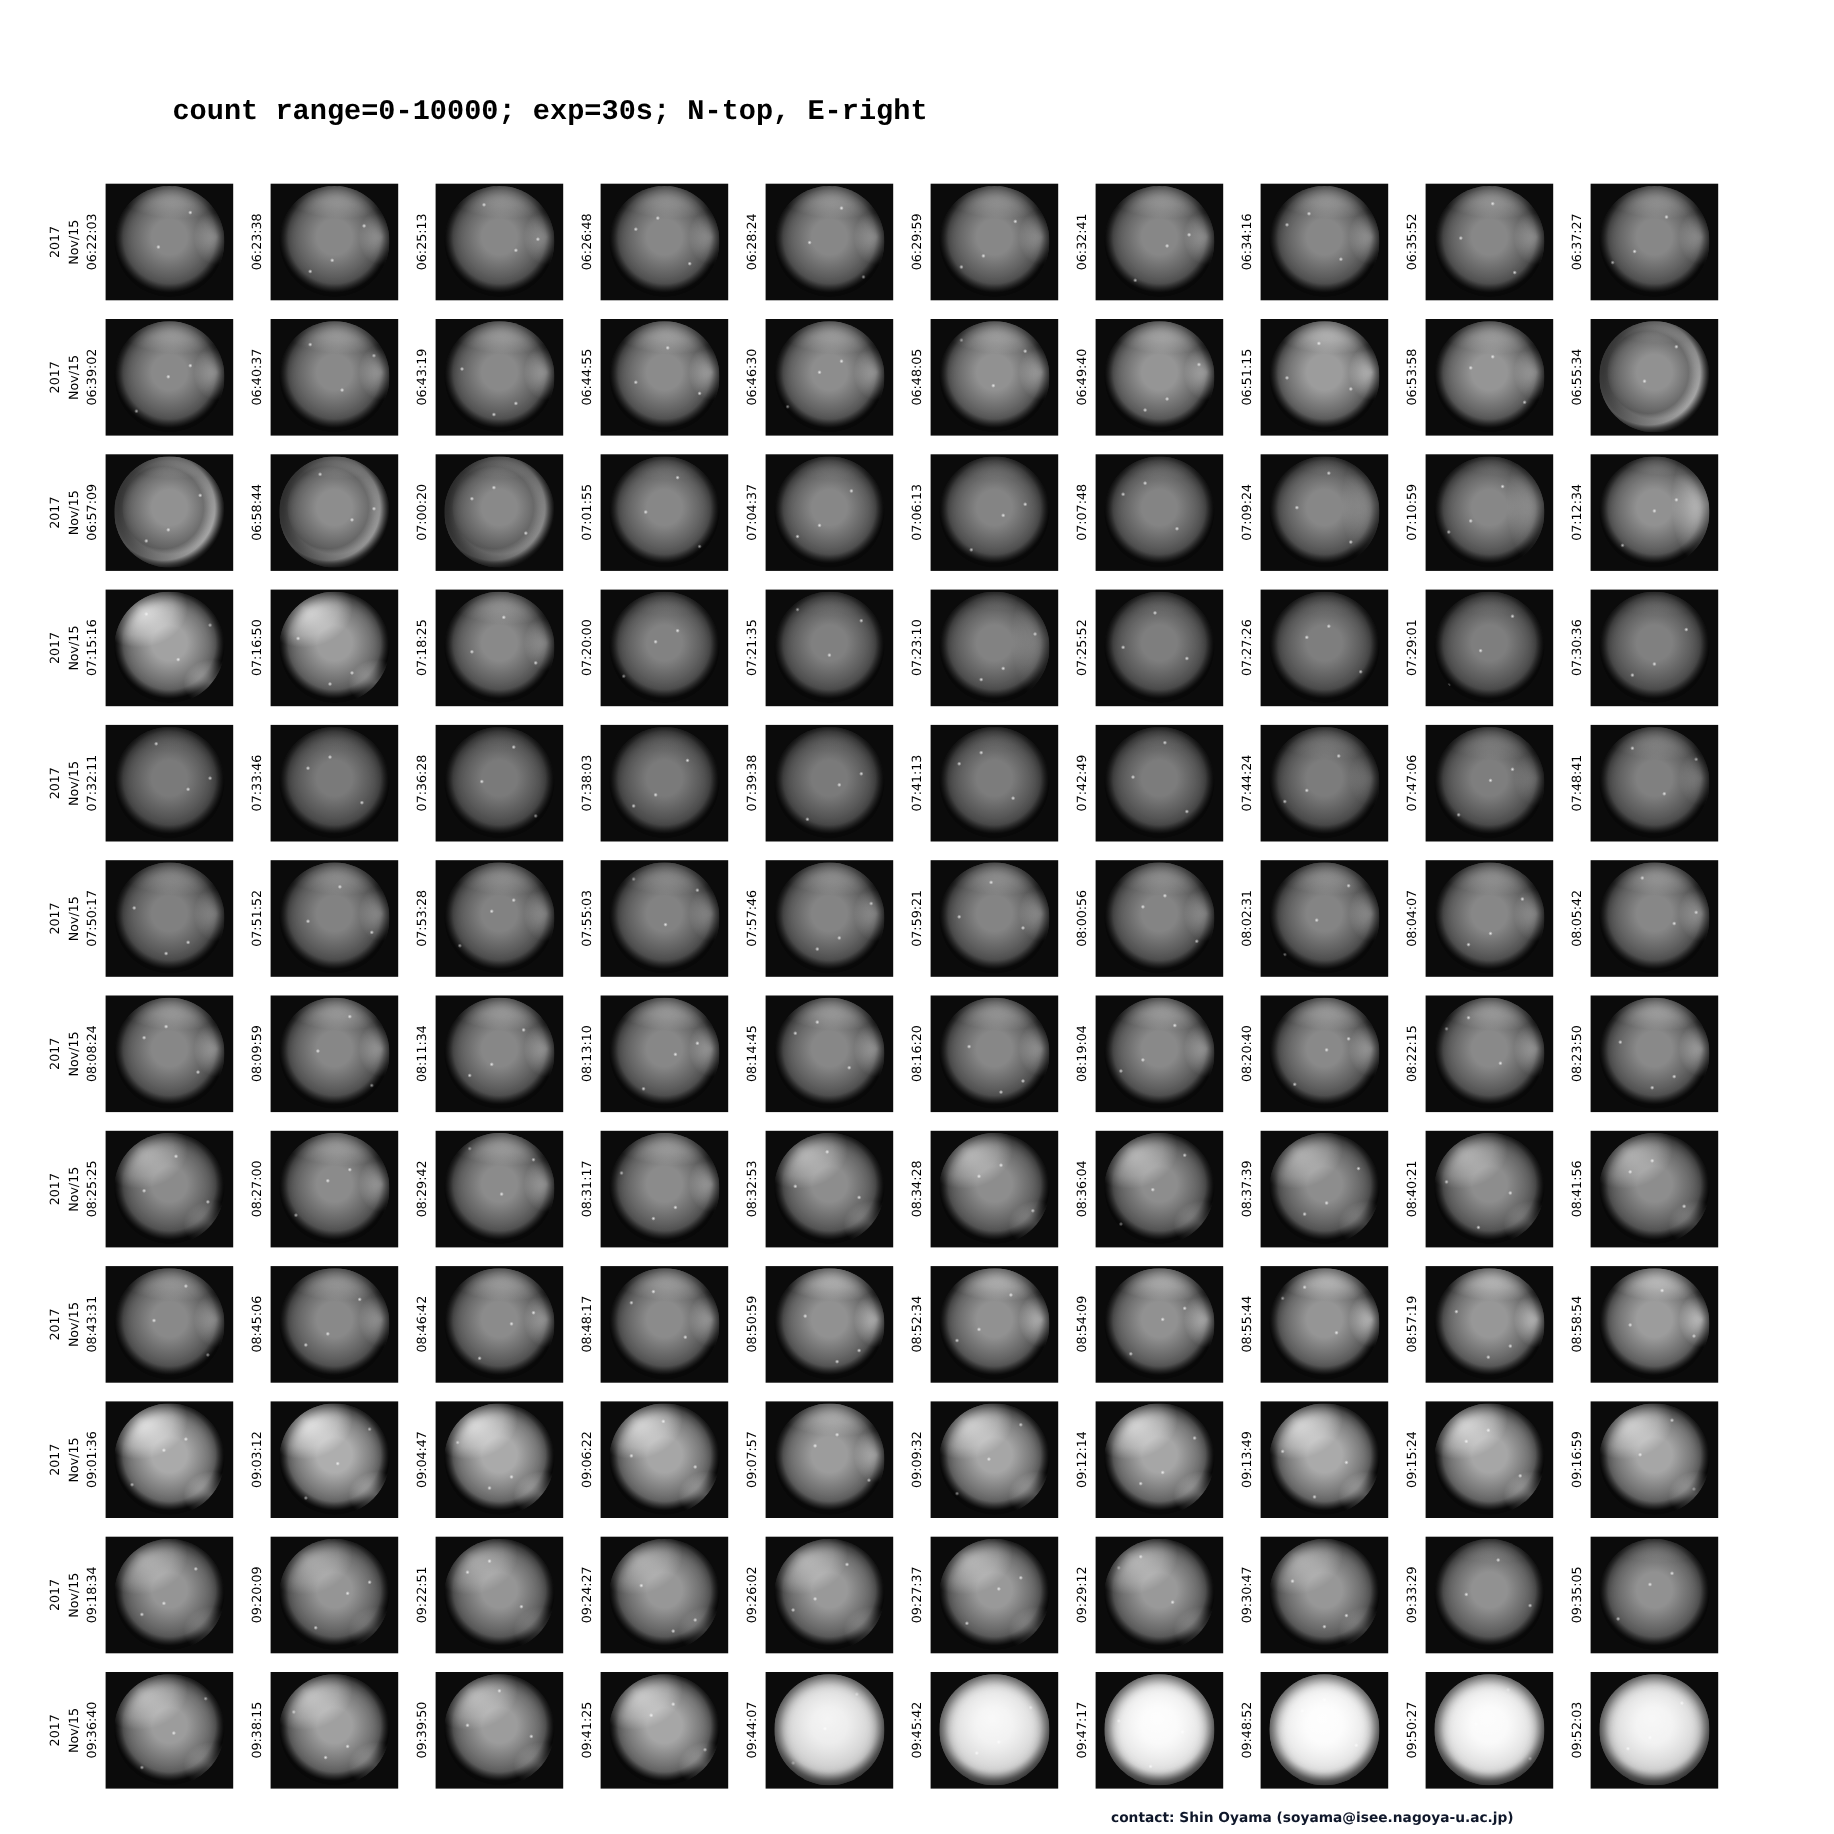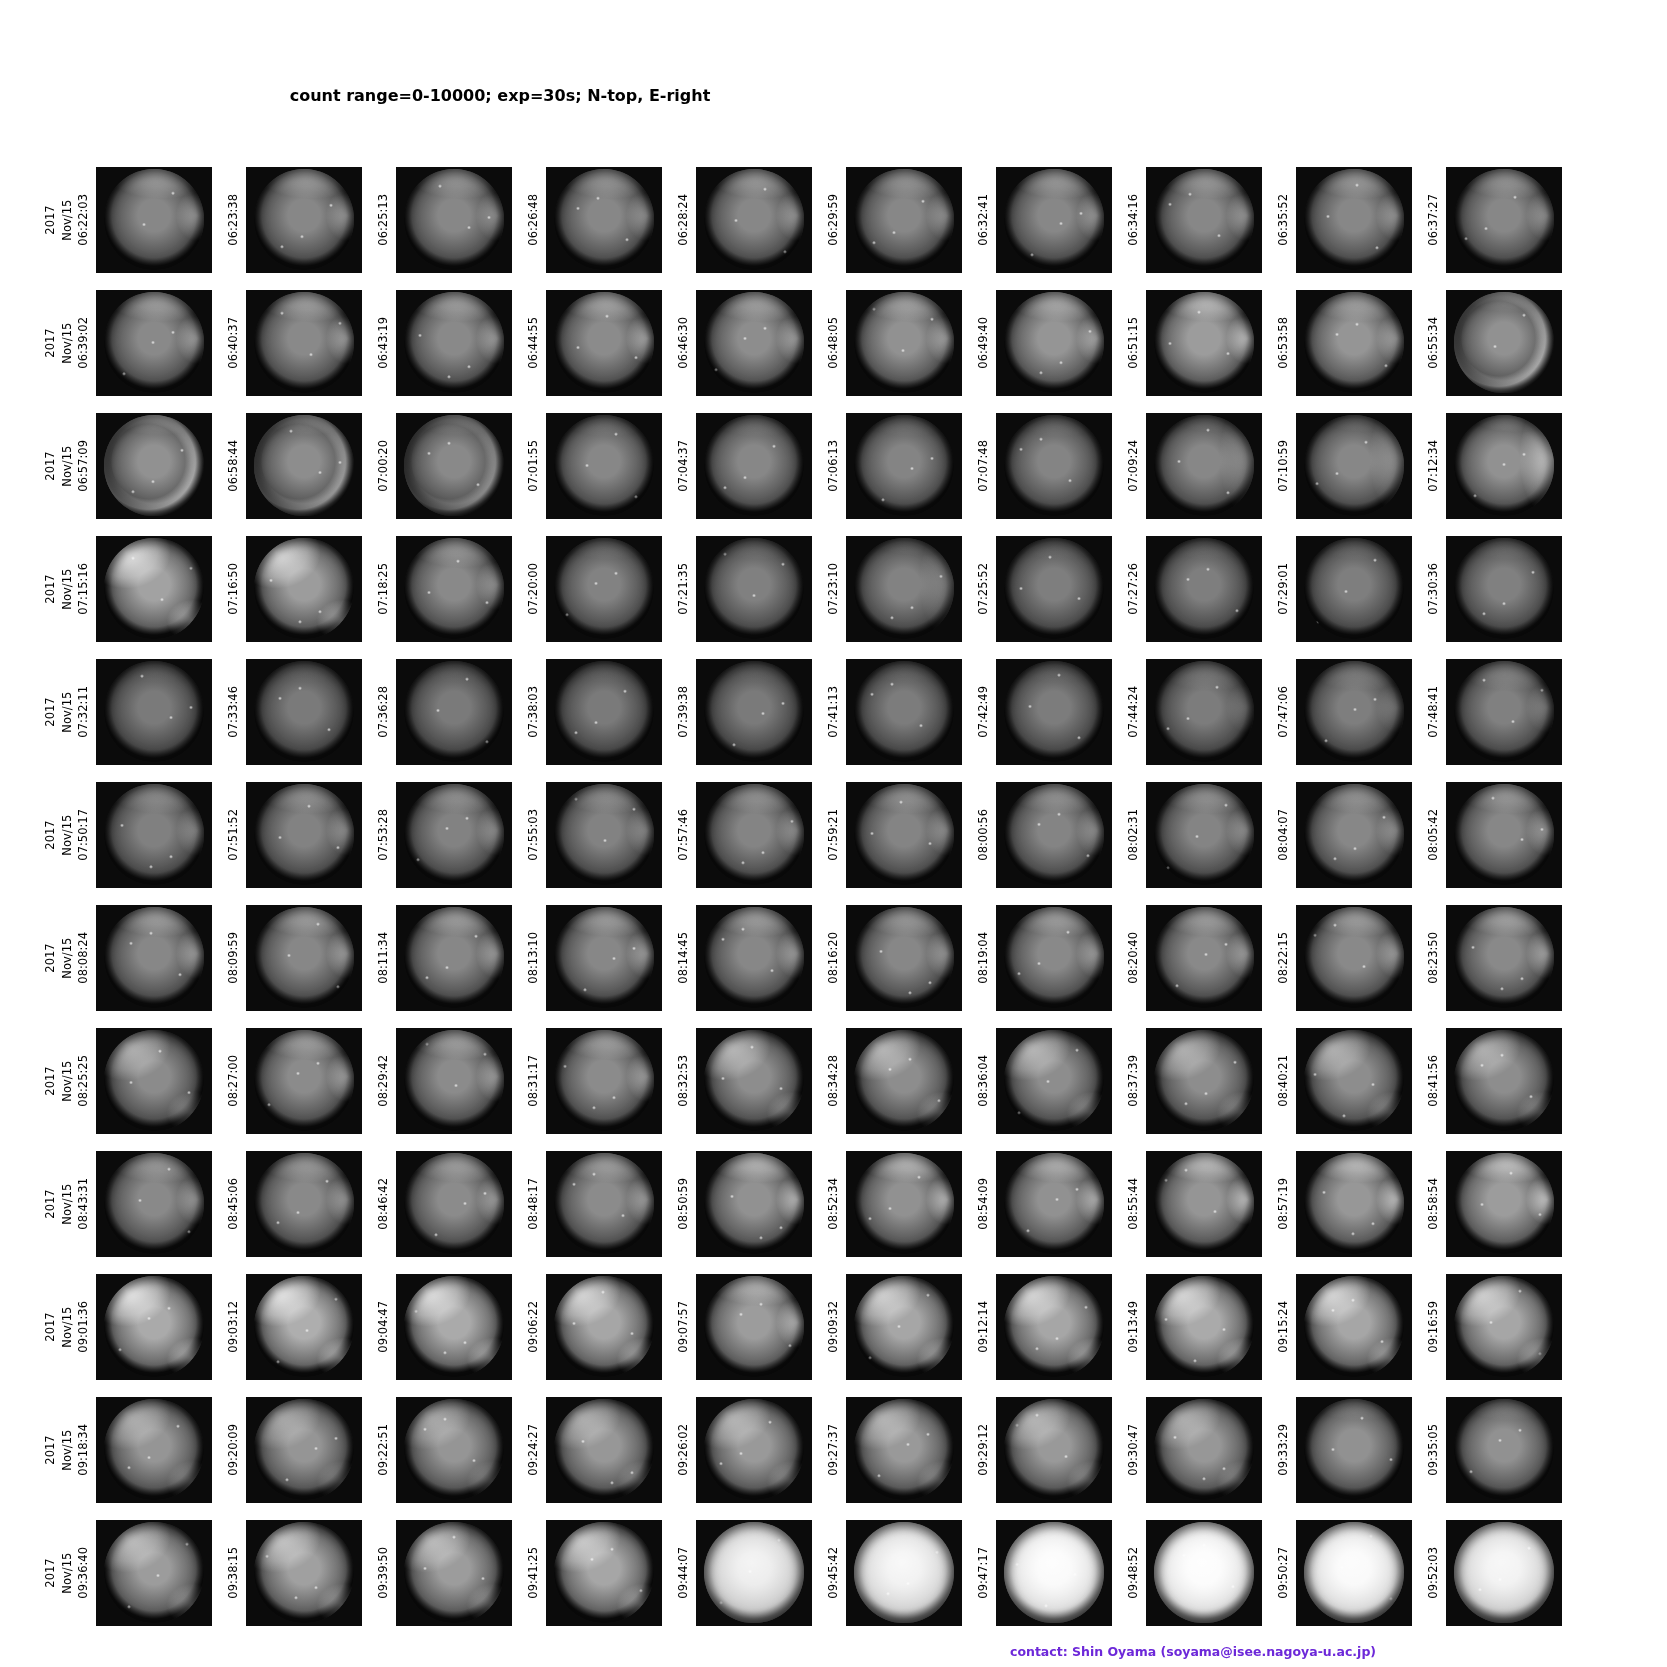--- a/index.html
+++ b/index.html
@@ -1,32 +1,32 @@
 <!DOCTYPE html>
 <html><head>
 <meta charset="utf-8">
 <style>
   html,body{margin:0;padding:0;background:#fff;}
   .page{position:relative;width:1667px;height:1667px;background:#fff;overflow:hidden;
         font-family:"DejaVu Sans",sans-serif;}
   .header{position:absolute;top:84px;left:500px;transform:translateX(-50%);
           text-align:center;white-space:nowrap;color:#000;}
   .title{font-size:21px;font-weight:bold;line-height:1.15;}
-  .subtitle{font-size:16px;font-weight:bold;line-height:1.15;margin-top:3px;}
+  .subtitle{font-size:26px;font-weight:bold;line-height:1.15;margin-top:3px;font-family:Liberation Mono, monospace;}
   .montage{position:absolute;left:30px;top:158px;}
   .mrow{display:flex;height:123px;}
   .cell{width:150px;display:flex;align-items:center;justify-content:flex-end;}
   .cell.first{width:182px;}
   .label{writing-mode:vertical-rl;transform:rotate(180deg);
          font-size:11.5px;line-height:1.45;color:#000;margin-left:4px;margin-right:4px;
          text-align:center;white-space:nowrap;}
   .img{width:116px;height:106px;background:#0b0b0b;display:flex;flex:0 0 auto;}
   .disk{width:100px;height:101px;margin:auto;border-radius:50%;
         box-shadow:inset 0 0 10px 5px rgba(0,0,0,.55);}
-  .contact{position:absolute;left:1010px;top:1644px;font-size:12.5px;font-weight:bold;color:#6d28d9;
+  .contact{position:absolute;left:1010px;top:1644px;font-size:12.5px;font-weight:bold;color:#0f172a;
            white-space:nowrap;}
 </style>
 </head>
 <body>
 
 <div class="page">
   <div class="header">
     <div class="subtitle">count range=0-10000; exp=30s; N-top, E-right</div>
   </div>
   <div id="montage" class="montage">

